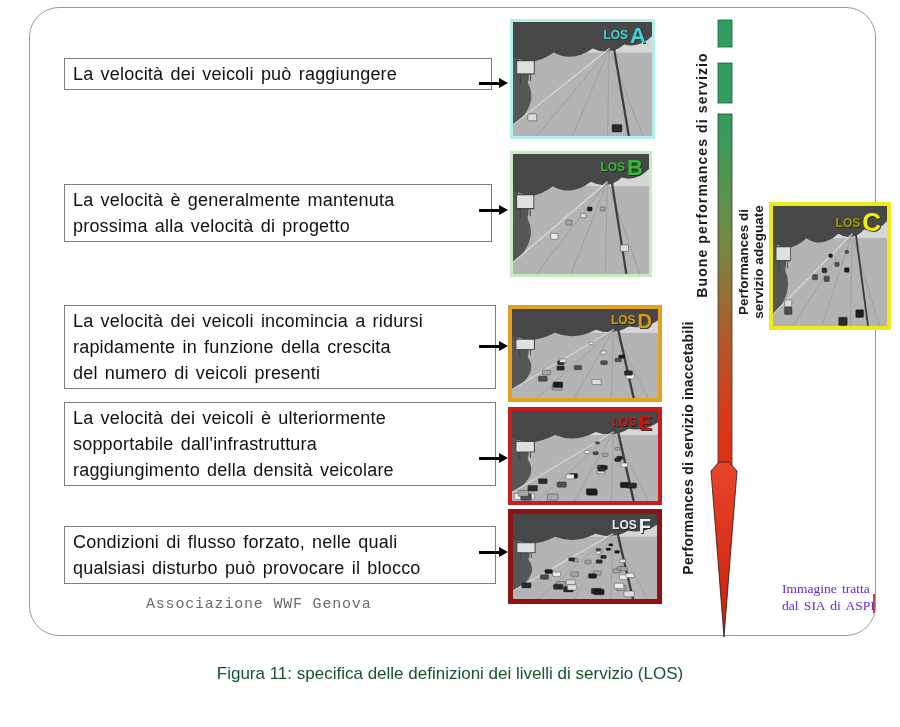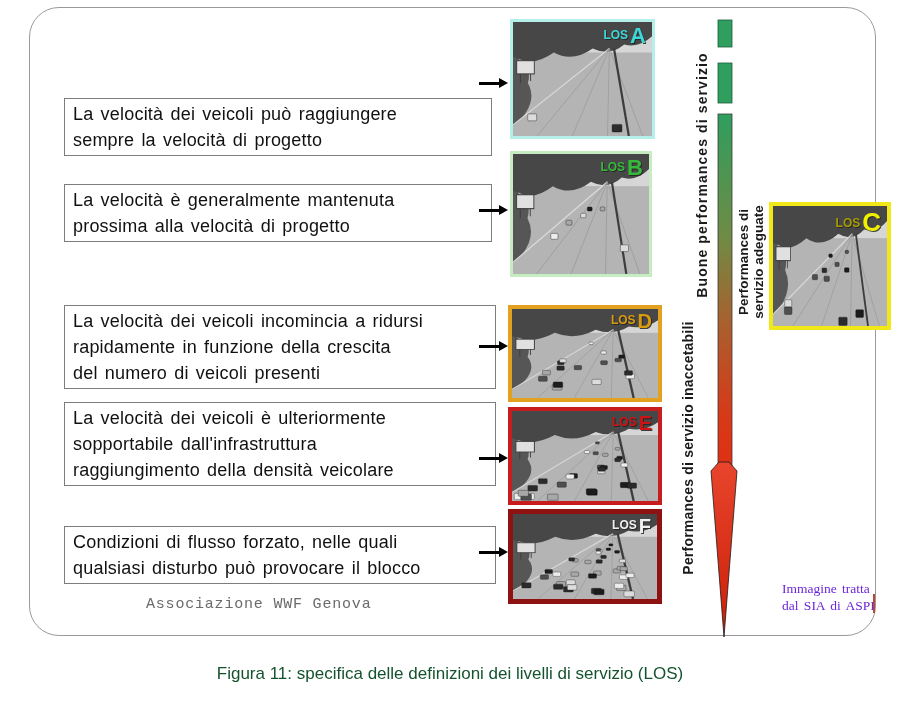--- a/index.html
+++ b/index.html
@@ -5,21 +5,21 @@
   html,body{margin:0;padding:0;background:#fff;}
   .page{position:relative;width:900px;height:727px;background:#fff;overflow:hidden;
         font-family:"Liberation Sans",sans-serif;}
   .frame{position:absolute;left:29px;top:7px;width:845px;height:627px;
          border:1.5px solid #9a9a9a;border-radius:30px;background:#fff;}
 
   
   .defbox{position:absolute;left:34px;width:410px;background:#fff;border:1px solid #7d7d7d;
           font-size:18px;line-height:26px;color:#111;padding:2px 8px;
           word-spacing:2px;letter-spacing:.2px;}
-  #def-0{top:50px;margin-top:40px;}
+  #def-0{top:50px;}
   #def-1{top:176px;}
   #def-2{top:297px;width:414px;}
   #def-3{top:394px;width:414px;}
   #def-4{top:518px;width:414px;}
 
   
   .harrow{position:absolute;left:449px;width:20px;height:0;border-top:3.5px solid #000;}
   .harrow::after{content:'';position:absolute;right:-9px;top:-7px;
                  border-left:9px solid #000;border-top:5.5px solid transparent;
                  border-bottom:5.5px solid transparent;}
@@ -53,21 +53,20 @@
            font-size:17px;color:#14532d;}
 </style>
 </head>
 <body>
 
 <div class="page">
   <div class="frame">
 
     <div class="defbox" id="def-0">
         <div>La velocità dei veicoli può raggiungere</div>
-        <div>sempre la velocità di progetto</div>
       </div>
     <div class="defbox" id="def-1">
         <div>La velocità è generalmente mantenuta</div>
         <div>prossima alla velocità di progetto</div>
       </div>
     <div class="defbox" id="def-2">
         <div>La velocità dei veicoli incomincia a ridursi</div>
         <div>rapidamente in funzione della crescita</div>
         <div>del numero di veicoli presenti</div>
       </div>

